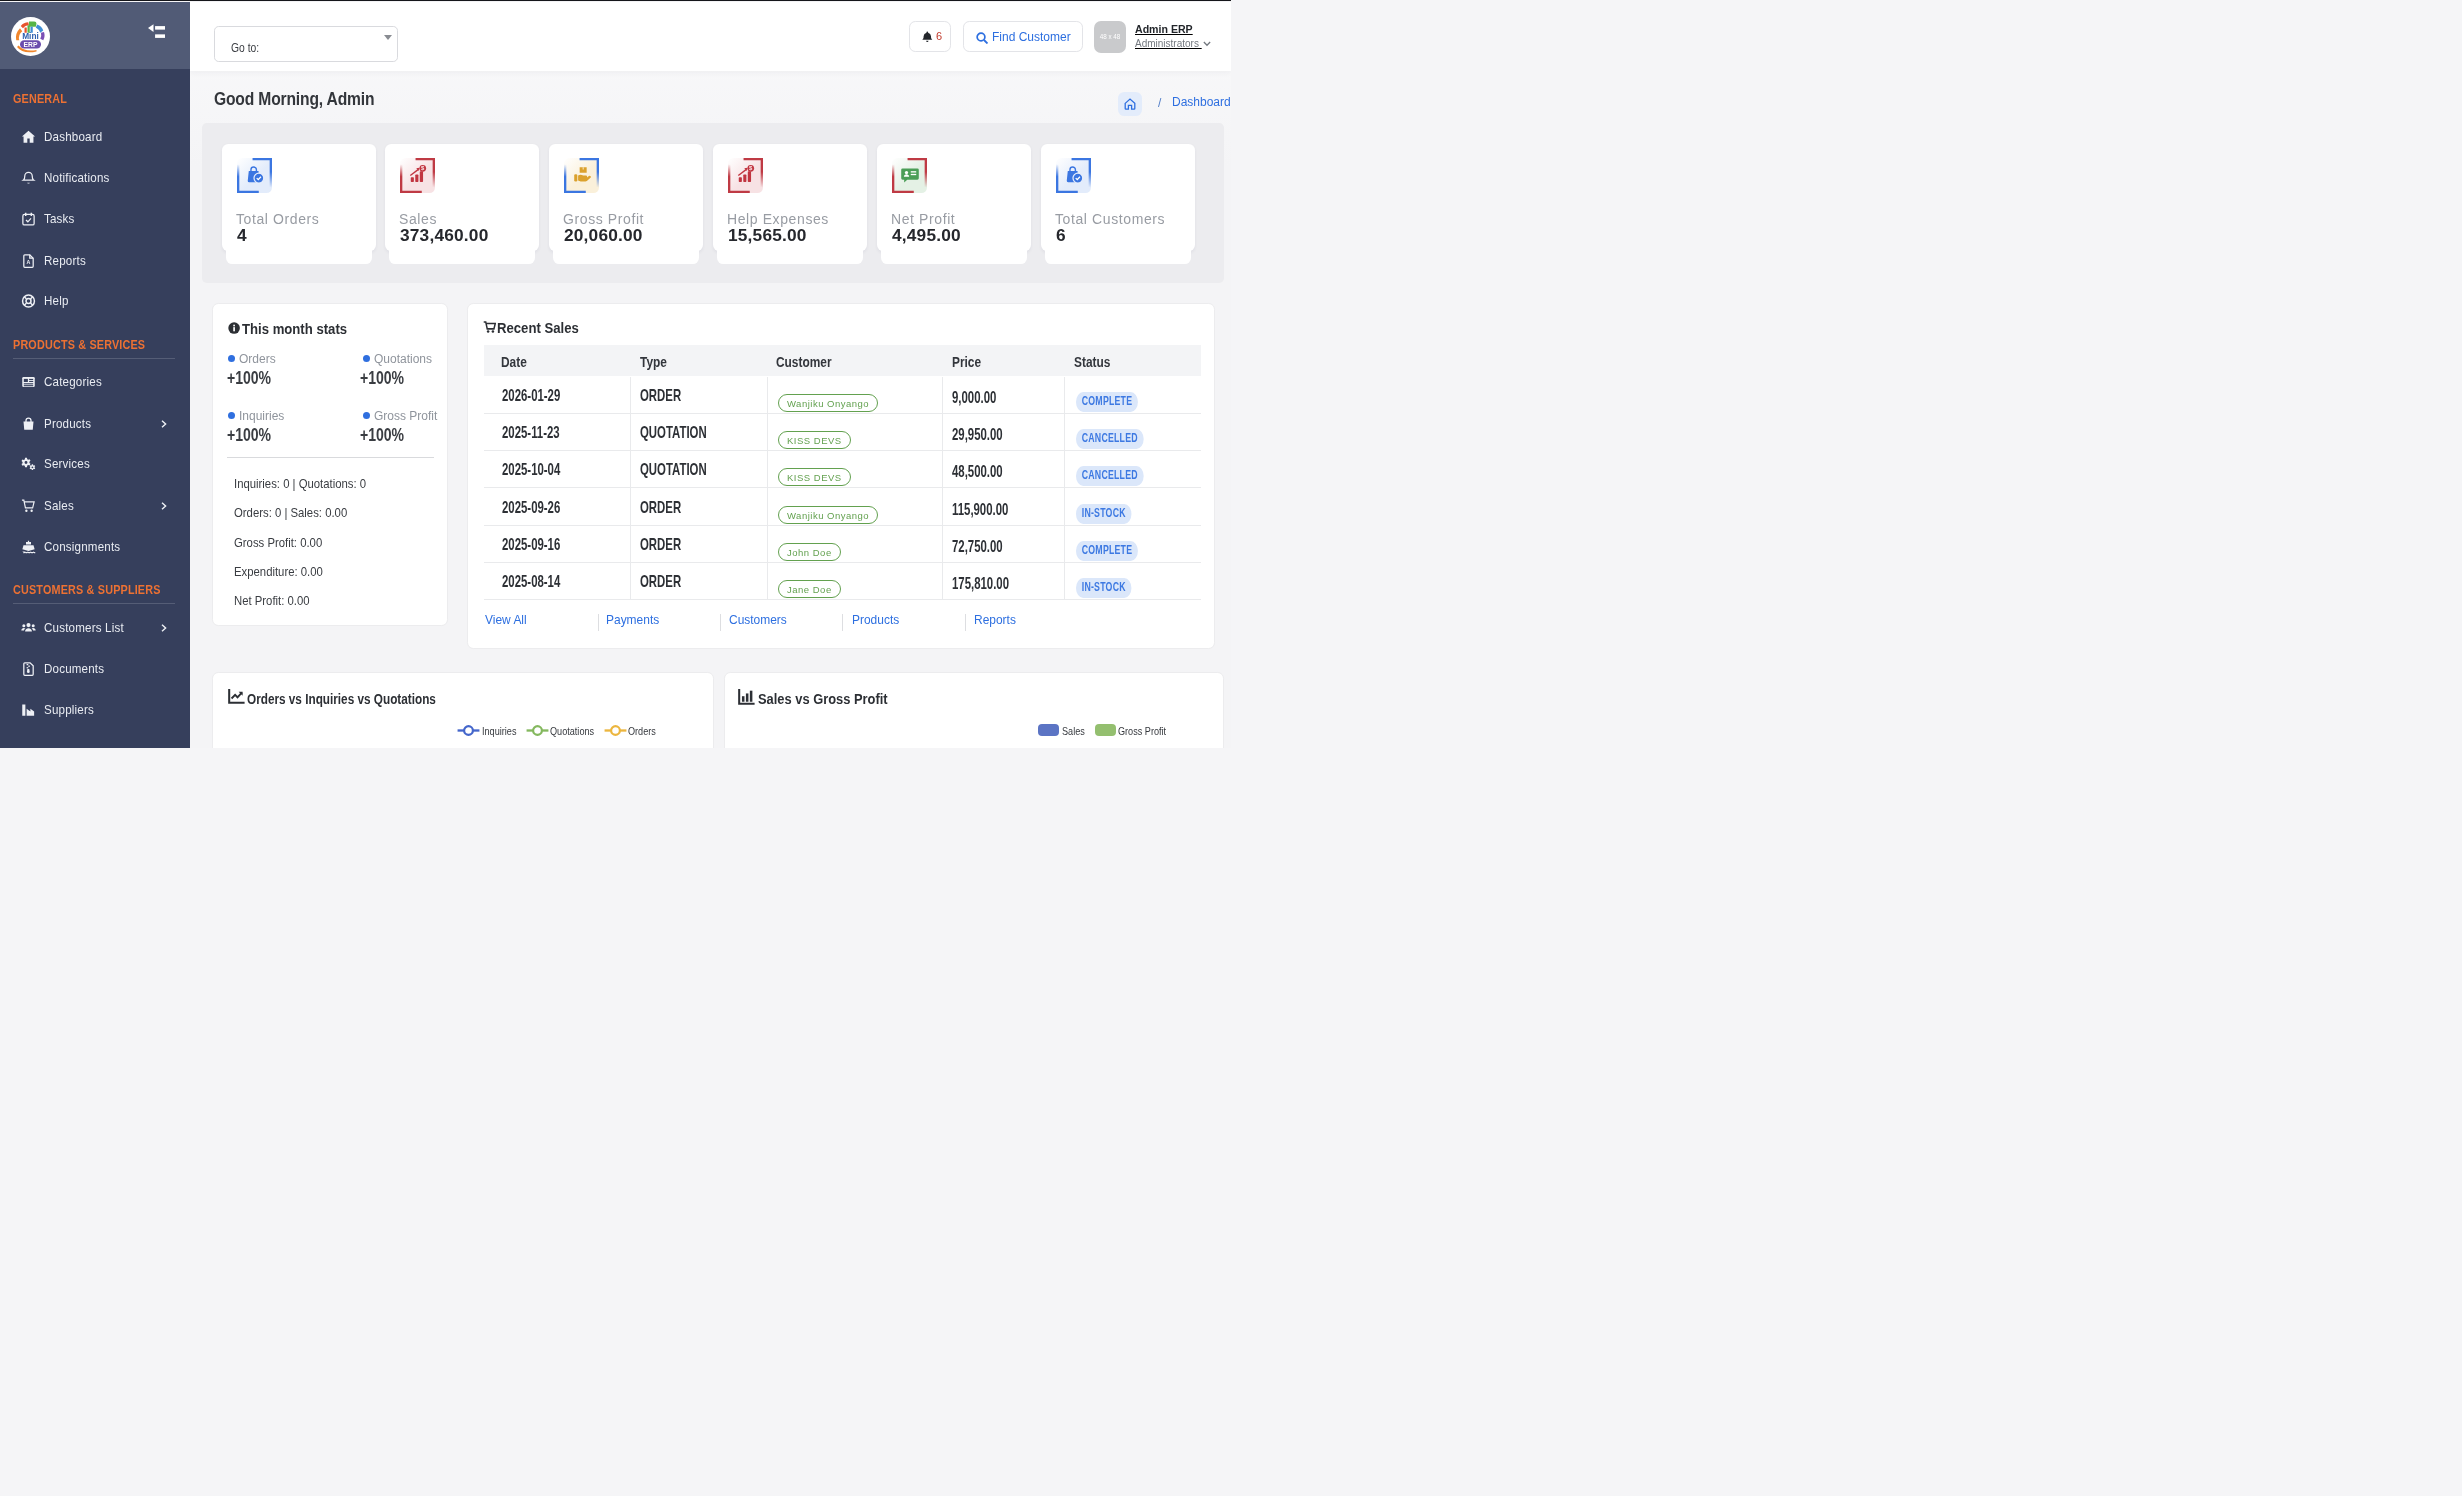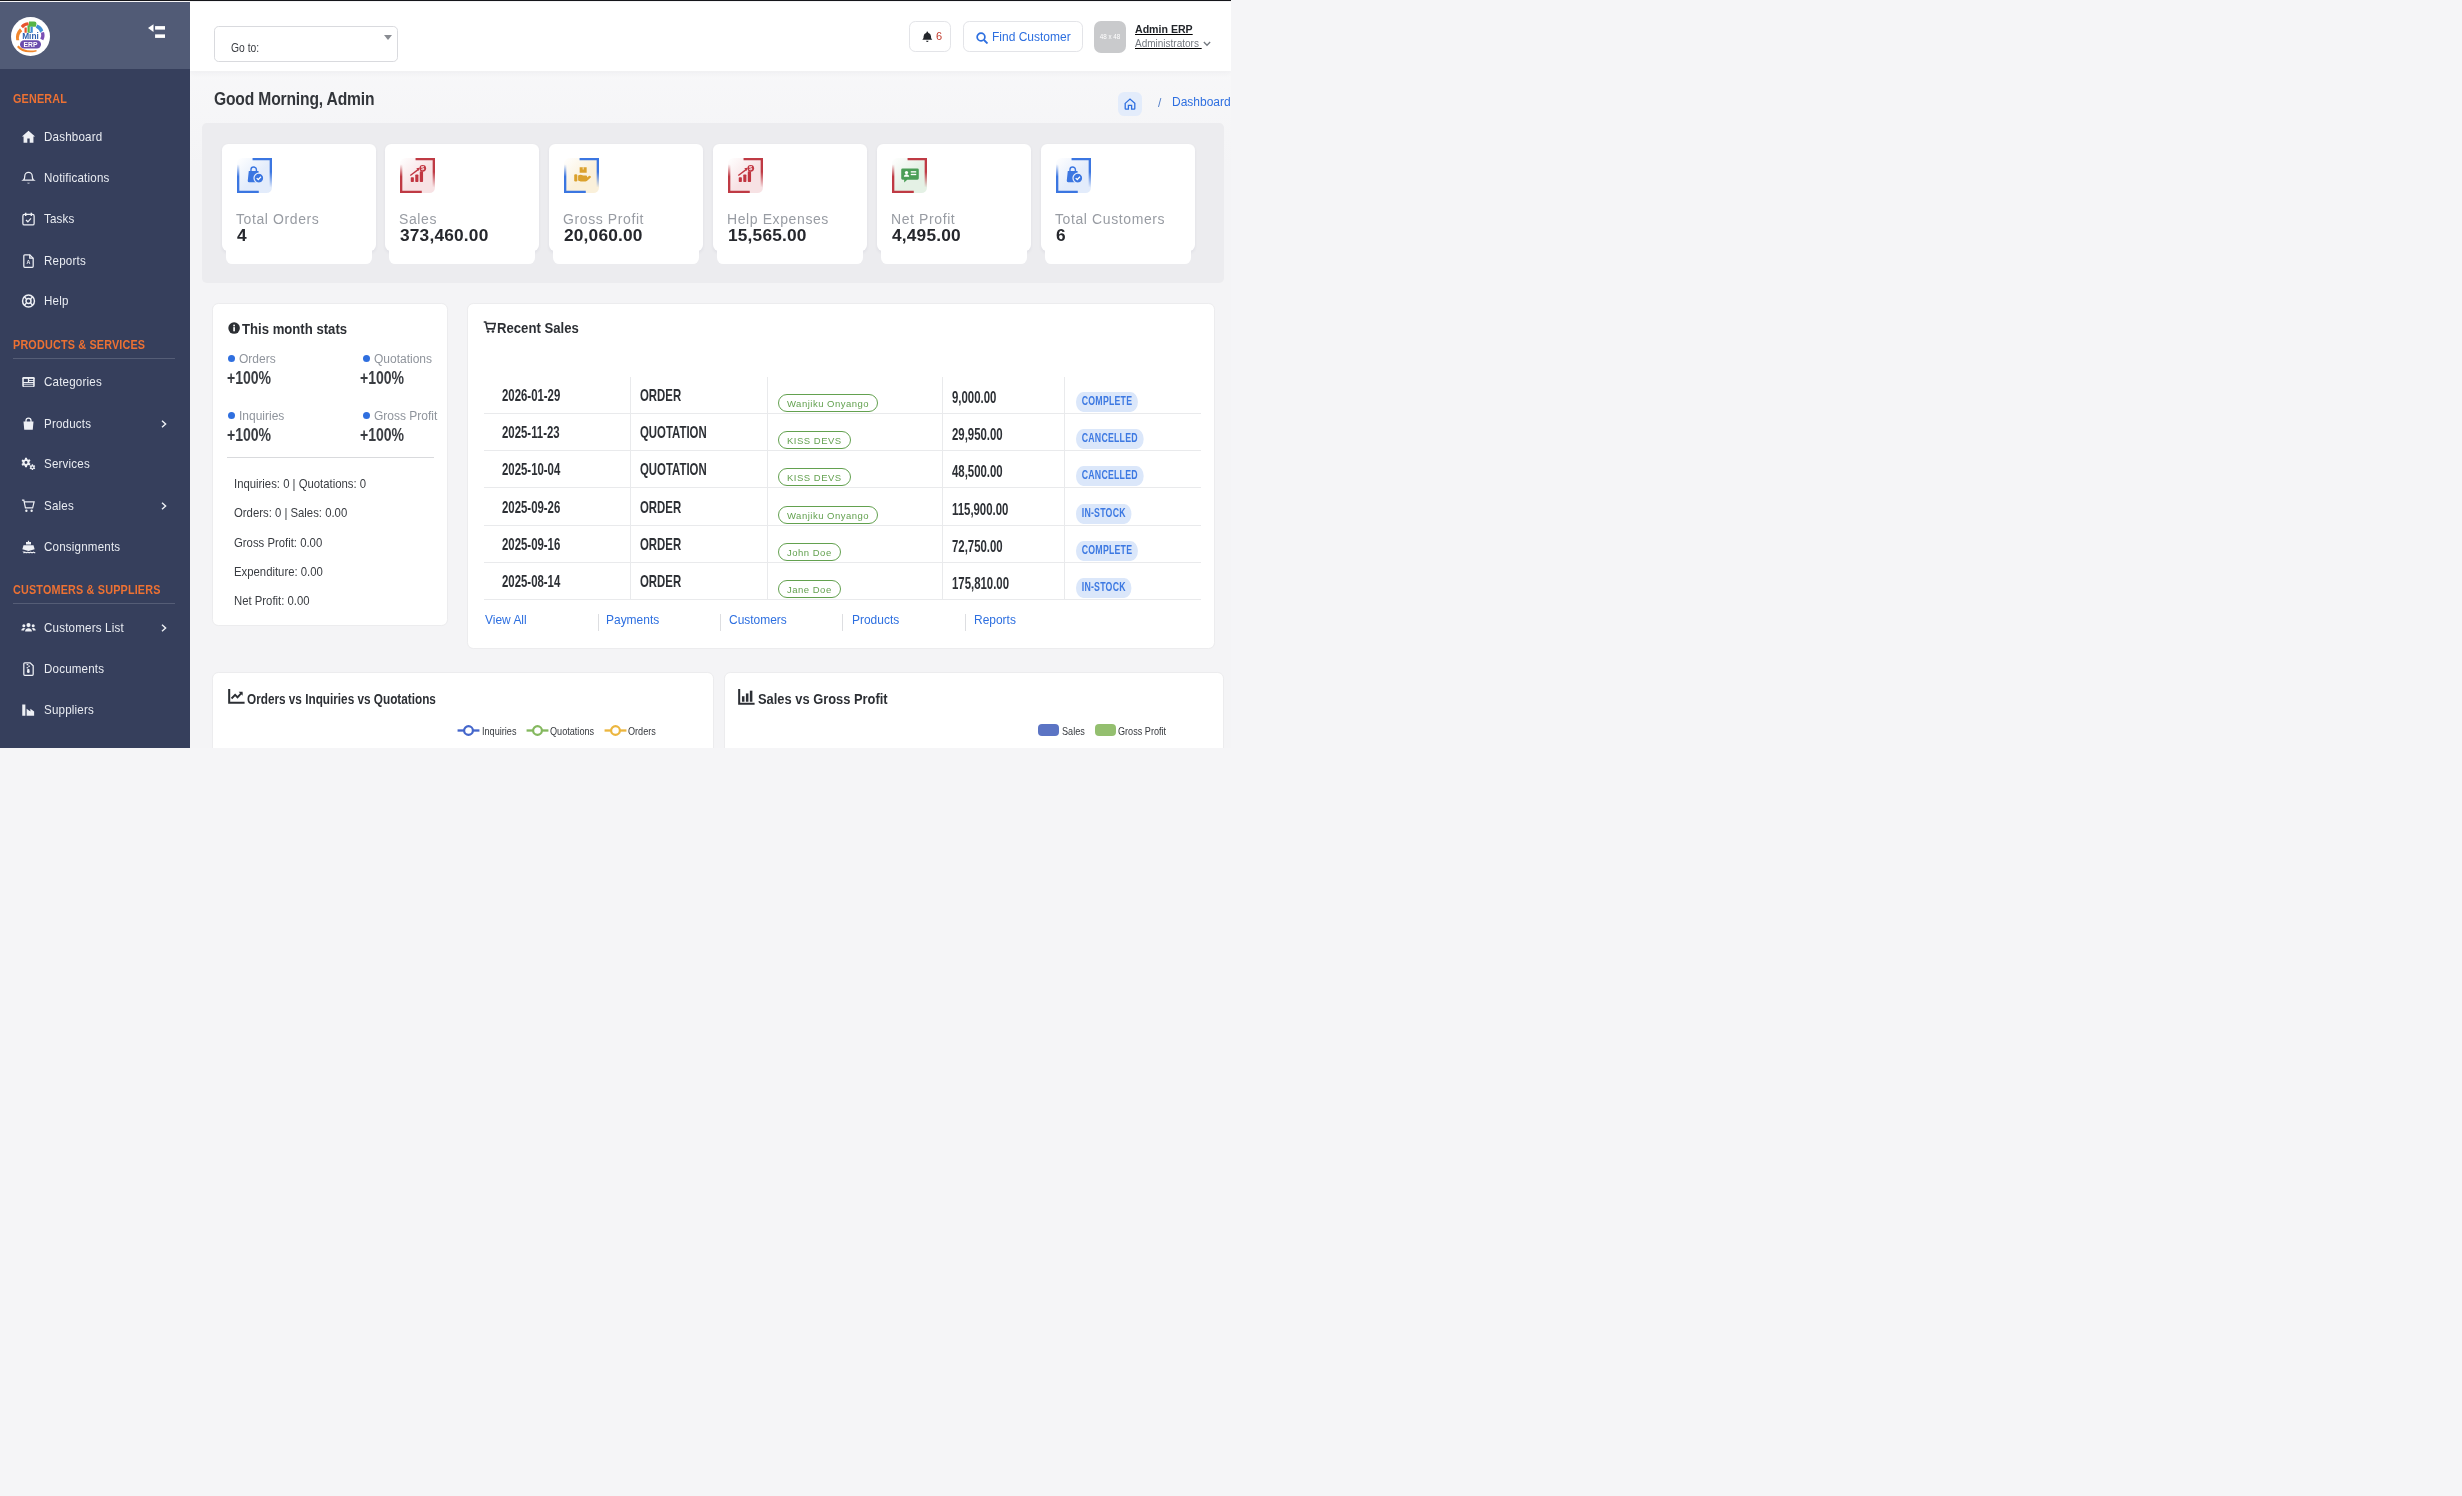--- a/index.html
+++ b/index.html
@@ -500,20 +500,27 @@
   </div>
 
   <div class="panel sales-panel">
     <svg class="ph-ic" style="left:14.6px;top:17.3px;width:13.4px;height:12.6px;" viewBox="0 0 21 20">
       <path fill="none" stroke="#2c2f34" stroke-width="2.4" d="M1 1.5h3.2l2.4 11h10.6l2.2-8.5H5"></path>
       <circle cx="8" cy="16.8" r="2" fill="#2c2f34"></circle>
         <circle cx="15.6" cy="16.8" r="2" fill="#2c2f34"></circle>
     </svg>
     <div class="ph-tx" style="left:29px;top:16px;font-size:14.6px;transform:scaleX(.9);transform-origin:left top;">Recent Sales</div>
 
+    <div class="rs-head">
+      <div class="h" style="left:17.3px;">Date</div>
+      <div class="h" style="left:156px;">Type</div>
+      <div class="h" style="left:292px;">Customer</div>
+      <div class="h" style="left:468px;">Price</div>
+      <div class="h" style="left:590px;">Status</div>
+    </div>
     <div class="colsep" style="left:162px;"></div>
     <div class="colsep" style="left:299px;"></div>
     <div class="colsep" style="left:474px;"></div>
     <div class="colsep" style="left:596px;"></div>
 
     <div class="rs-row" style="top:73px;">
       <div class="cell" style="left:18px;top:9.6px;">2026-01-29</div>
       <div class="cell" style="left:156px;top:9.6px;">ORDER</div>
       <div class="pill" style="left:294px;top:17.3px;">Wanjiku Onyango</div>
       <div class="cell" style="left:468px;top:11.4px;">9,000.00</div>

